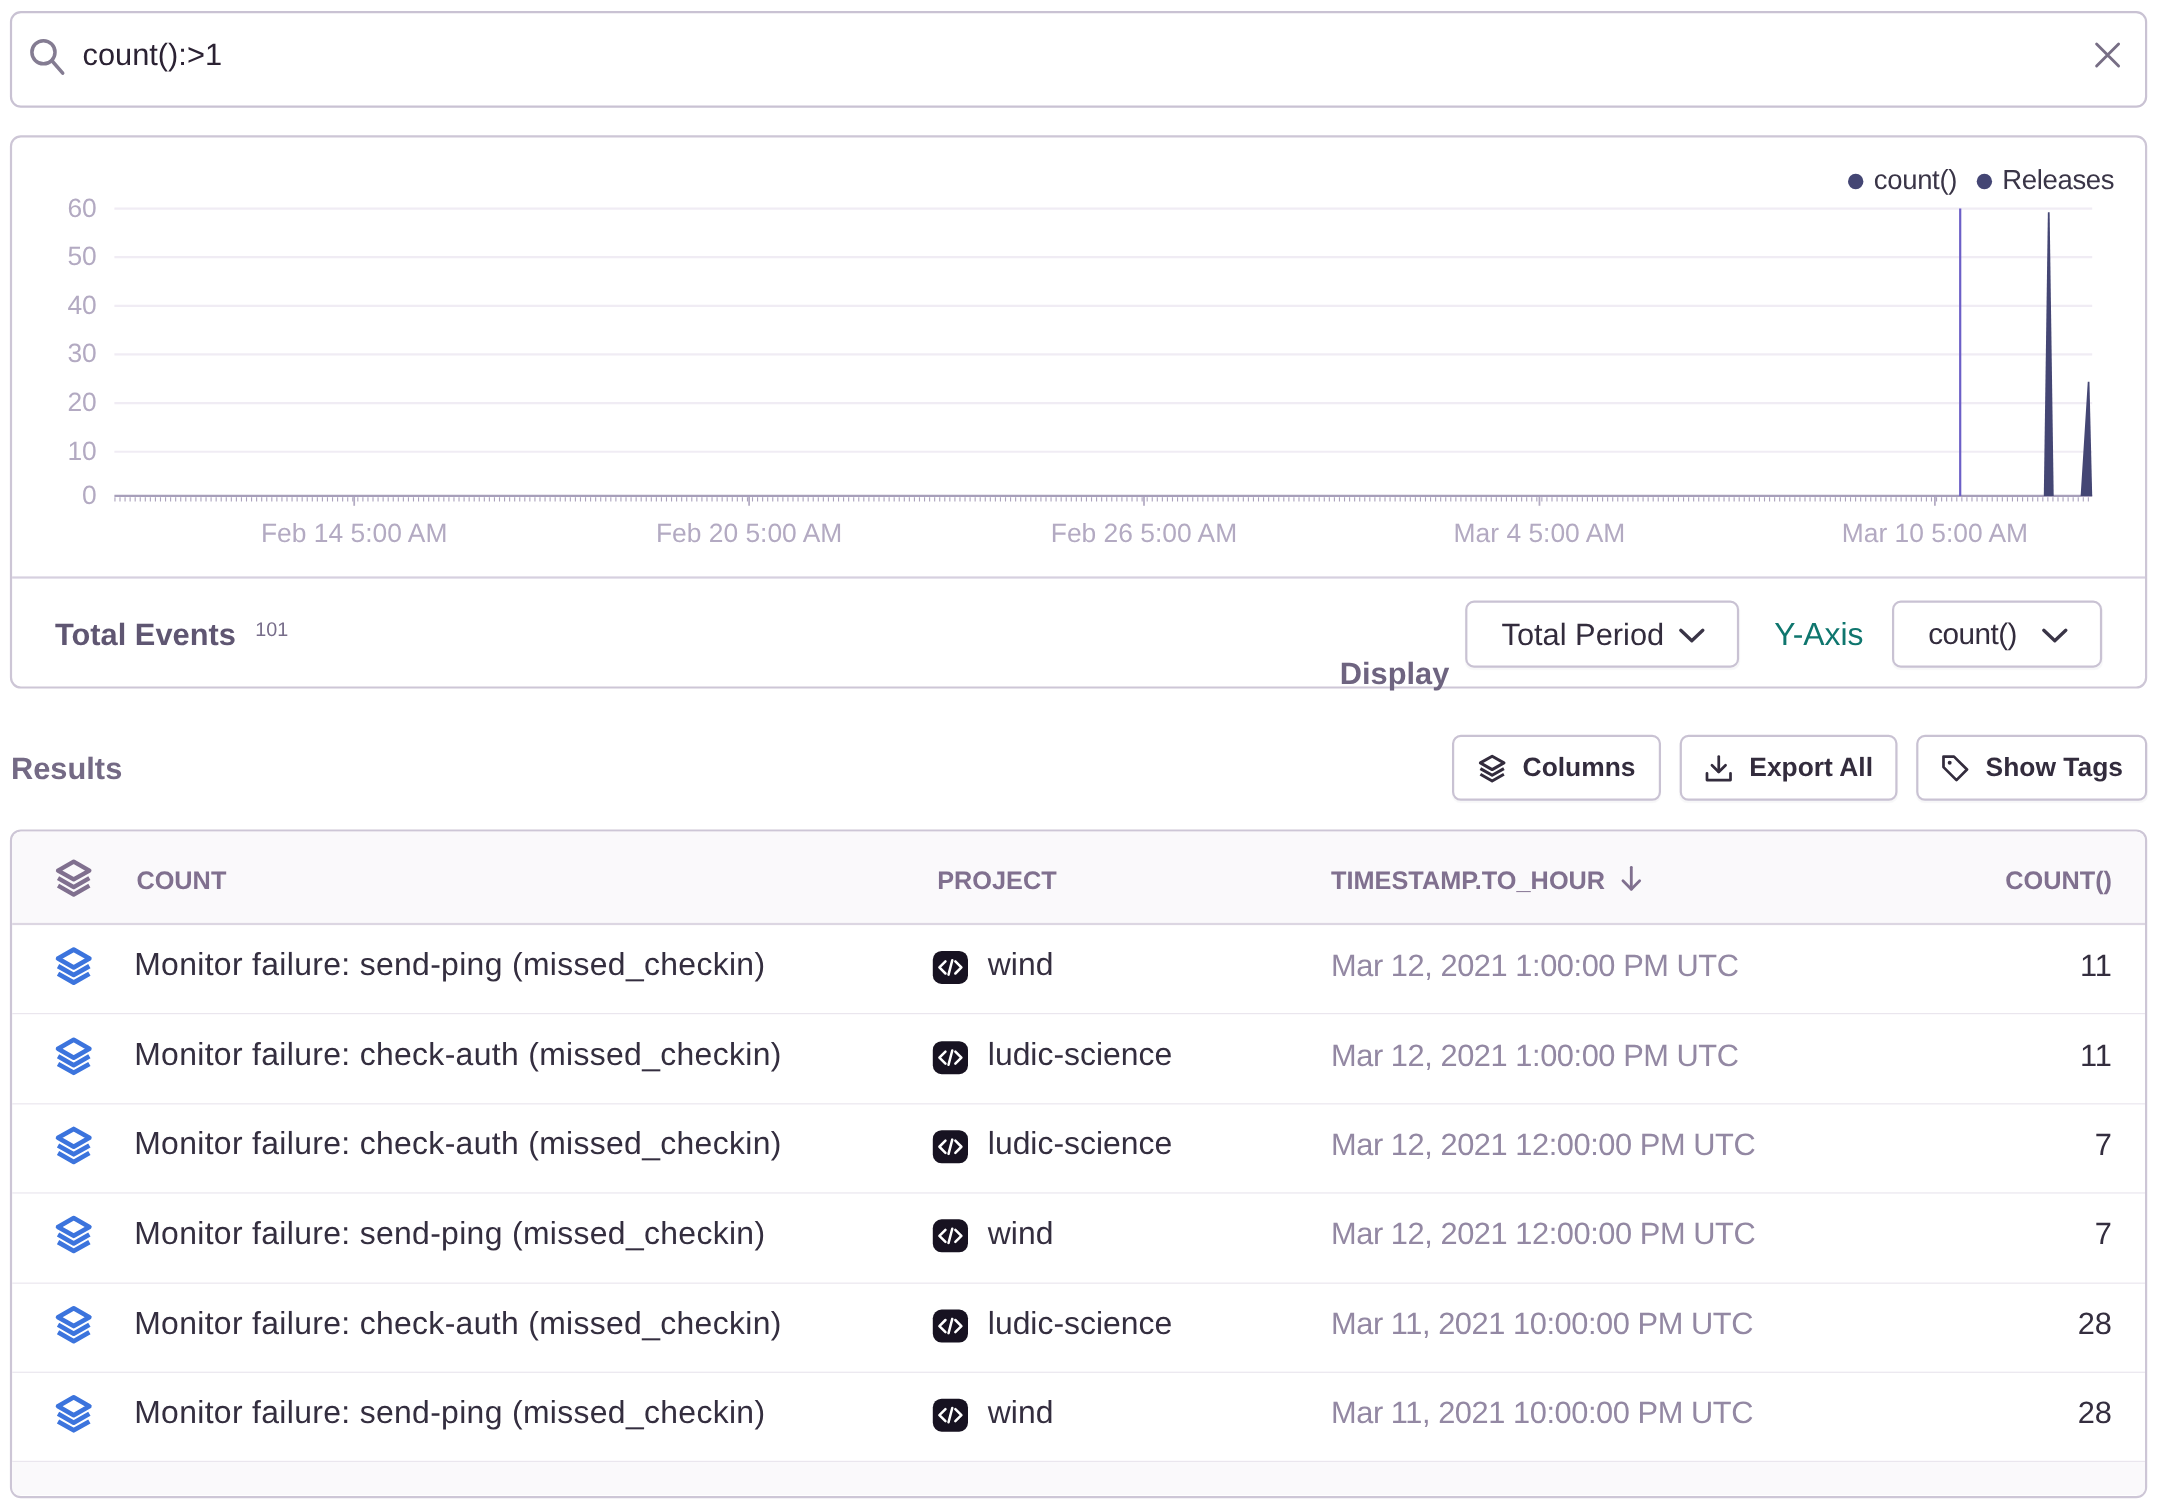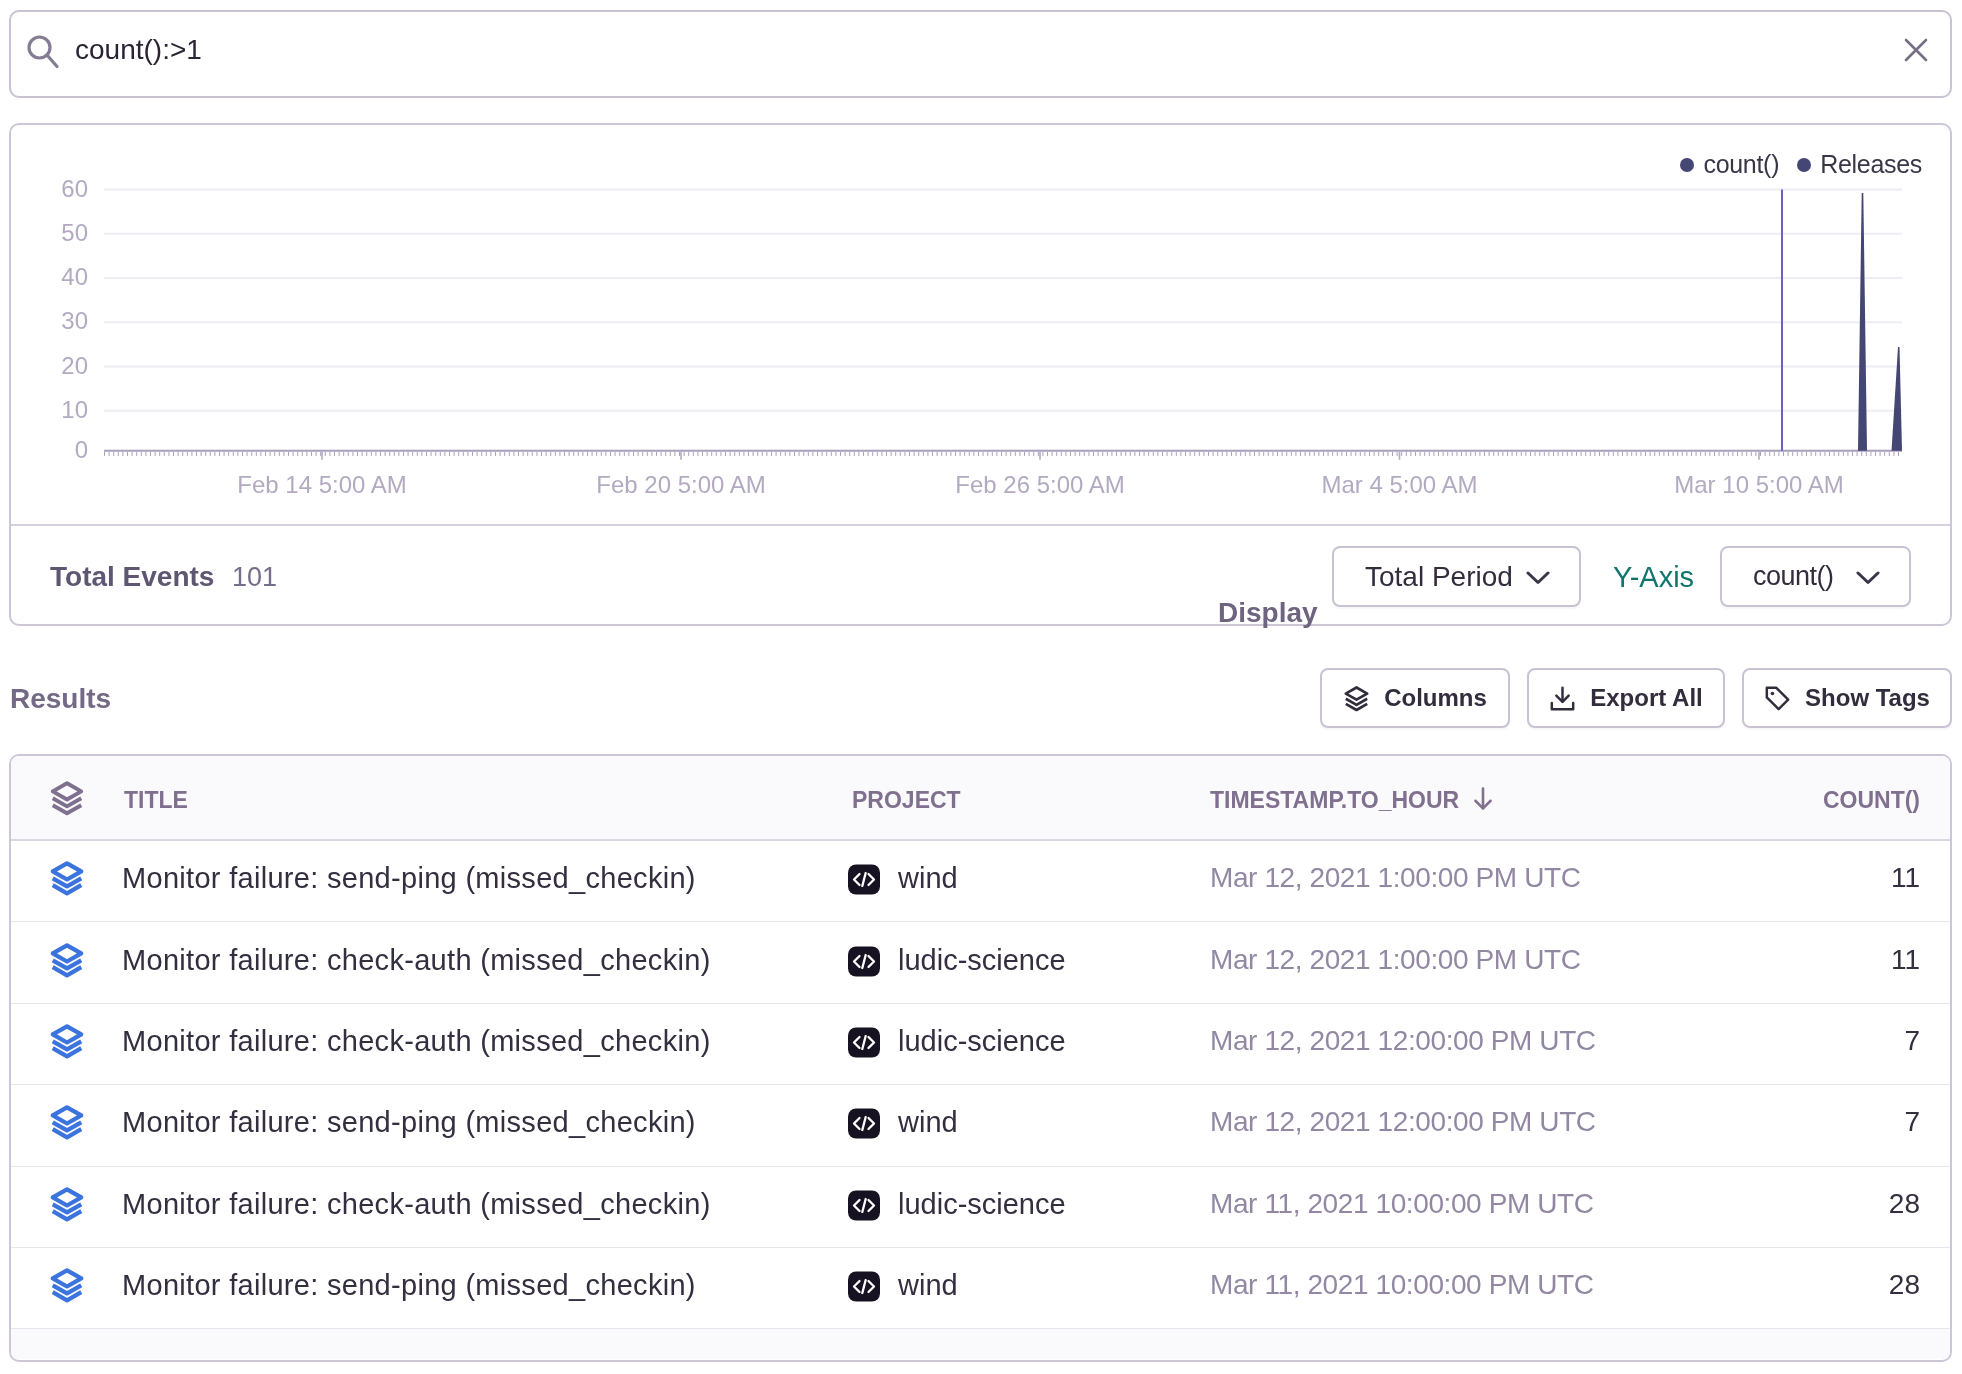--- a/index.html
+++ b/index.html
@@ -17,21 +17,21 @@
   
   .panel { left:9px; top:123px; width:1943px; height:503px; border:2px solid #cdc6d6;
     border-radius:10px; background:#fff; }
   .legend { right:28px; top:25px; display:flex; align-items:center; gap:18px;
     font-size:25px; letter-spacing:-0.3px; color:#3a3547; }
   .legend .it { display:flex; align-items:center; gap:9px; }
   .legend .dot { width:14px; height:14px; border-radius:50%; background:#444674; }
 
   .cfoot { left:0; right:0; bottom:0; height:100px; border-top:2px solid #d6d0df; }
   .te-l { left:39px; top:35px; font-size:28px; font-weight:bold; color:#5f5672; }
-  .te-v { left:221px; top:36px; font-size:27px; color:#776d8a; }
+  .te-v { left:221px; top:36px; font-size:18px; color:#776d8a; }
   .disp-l { left:1207px; top:35px; font-size:28px; font-weight:bold; color:#6e6480;margin-top:36px; }
   .sel { top:20px; height:61px; border:2px solid #c9c2d3; border-radius:8px; background:#fff;
     display:flex; align-items:center; font-size:28px; color:#332c3d;
     box-shadow:0 2px 1px rgba(60,40,80,0.04); }
   .sel1 { left:1321px; width:249px; padding-left:31px; }
   .sel2 { left:1709px; width:191px; padding-left:31px; }
   .yax-l { left:1602px; top:35px; font-size:29px; font-weight:normal; color:#0f766e; }
   .chev { position:absolute; right:29px; top:50%; transform:translateY(-50%); }
 
   
@@ -179,21 +179,21 @@
   <span>Show Tags</span>
 </div>
 
 <div class="abs table">
   <div class="thead">
     <svg style="position:absolute;left:38px;top:24px" width="36" height="36" viewBox="0 0 24 24" fill="none" stroke="#80708f" stroke-width="2.6" stroke-linejoin="round">
       <path d="M12 2.2 L21.5 7.6 L12 13 L2.5 7.6 Z"></path>
       <path d="M2.5 12.2 L12 17.6 L21.5 12.2"></path>
       <path d="M2.5 16.8 L12 22.2 L21.5 16.8"></path>
     </svg>
-    <span style="left:113px">TITLE</span>
+    <span style="left:113px">COUNT</span>
     <span style="left:841px">PROJECT</span>
     <span style="left:1199px">TIMESTAMP.TO_HOUR</span>
     <svg style="position:absolute;left:1458px;top:29px" width="28" height="28" viewBox="0 0 24 24" fill="none" stroke="#80708f" stroke-width="2.2" stroke-linecap="round" stroke-linejoin="round">
       <path d="M12 3 L12 20"></path>
         <path d="M5.5 13.5 L12 20 L18.5 13.5"></path>
     </svg>
     <span style="right:30px">COUNT()</span>
   </div>
 
   <div class="trow">

